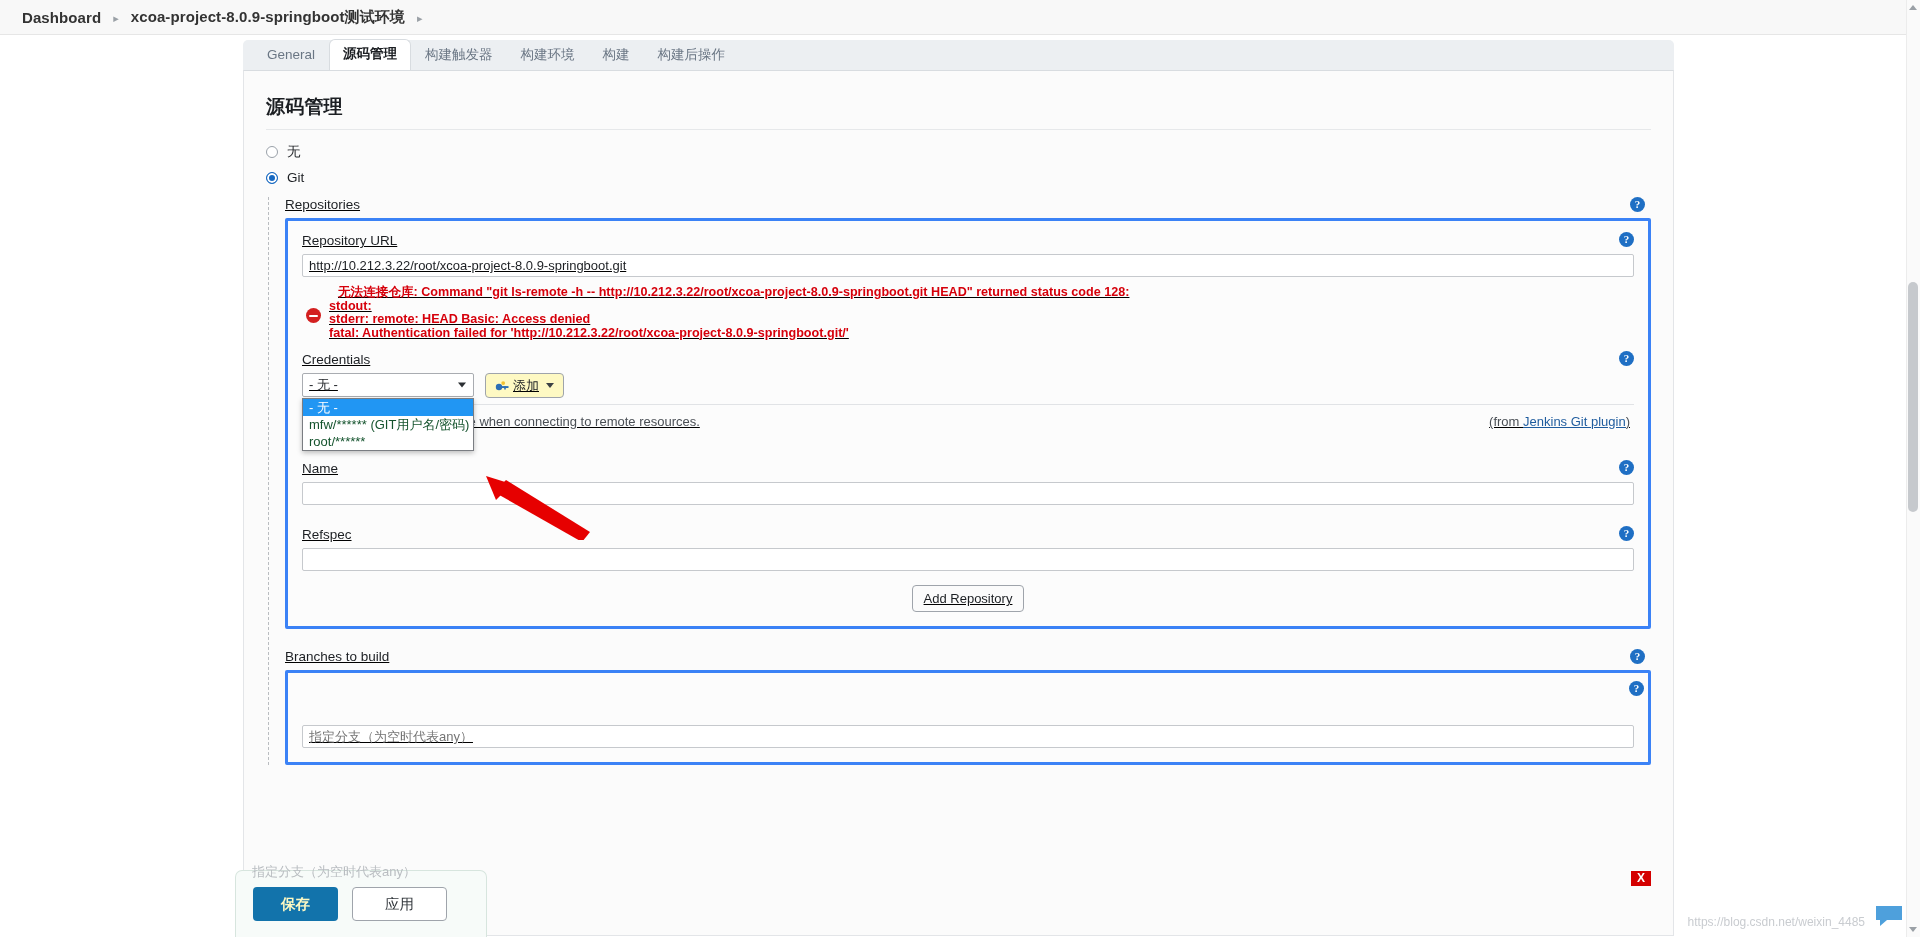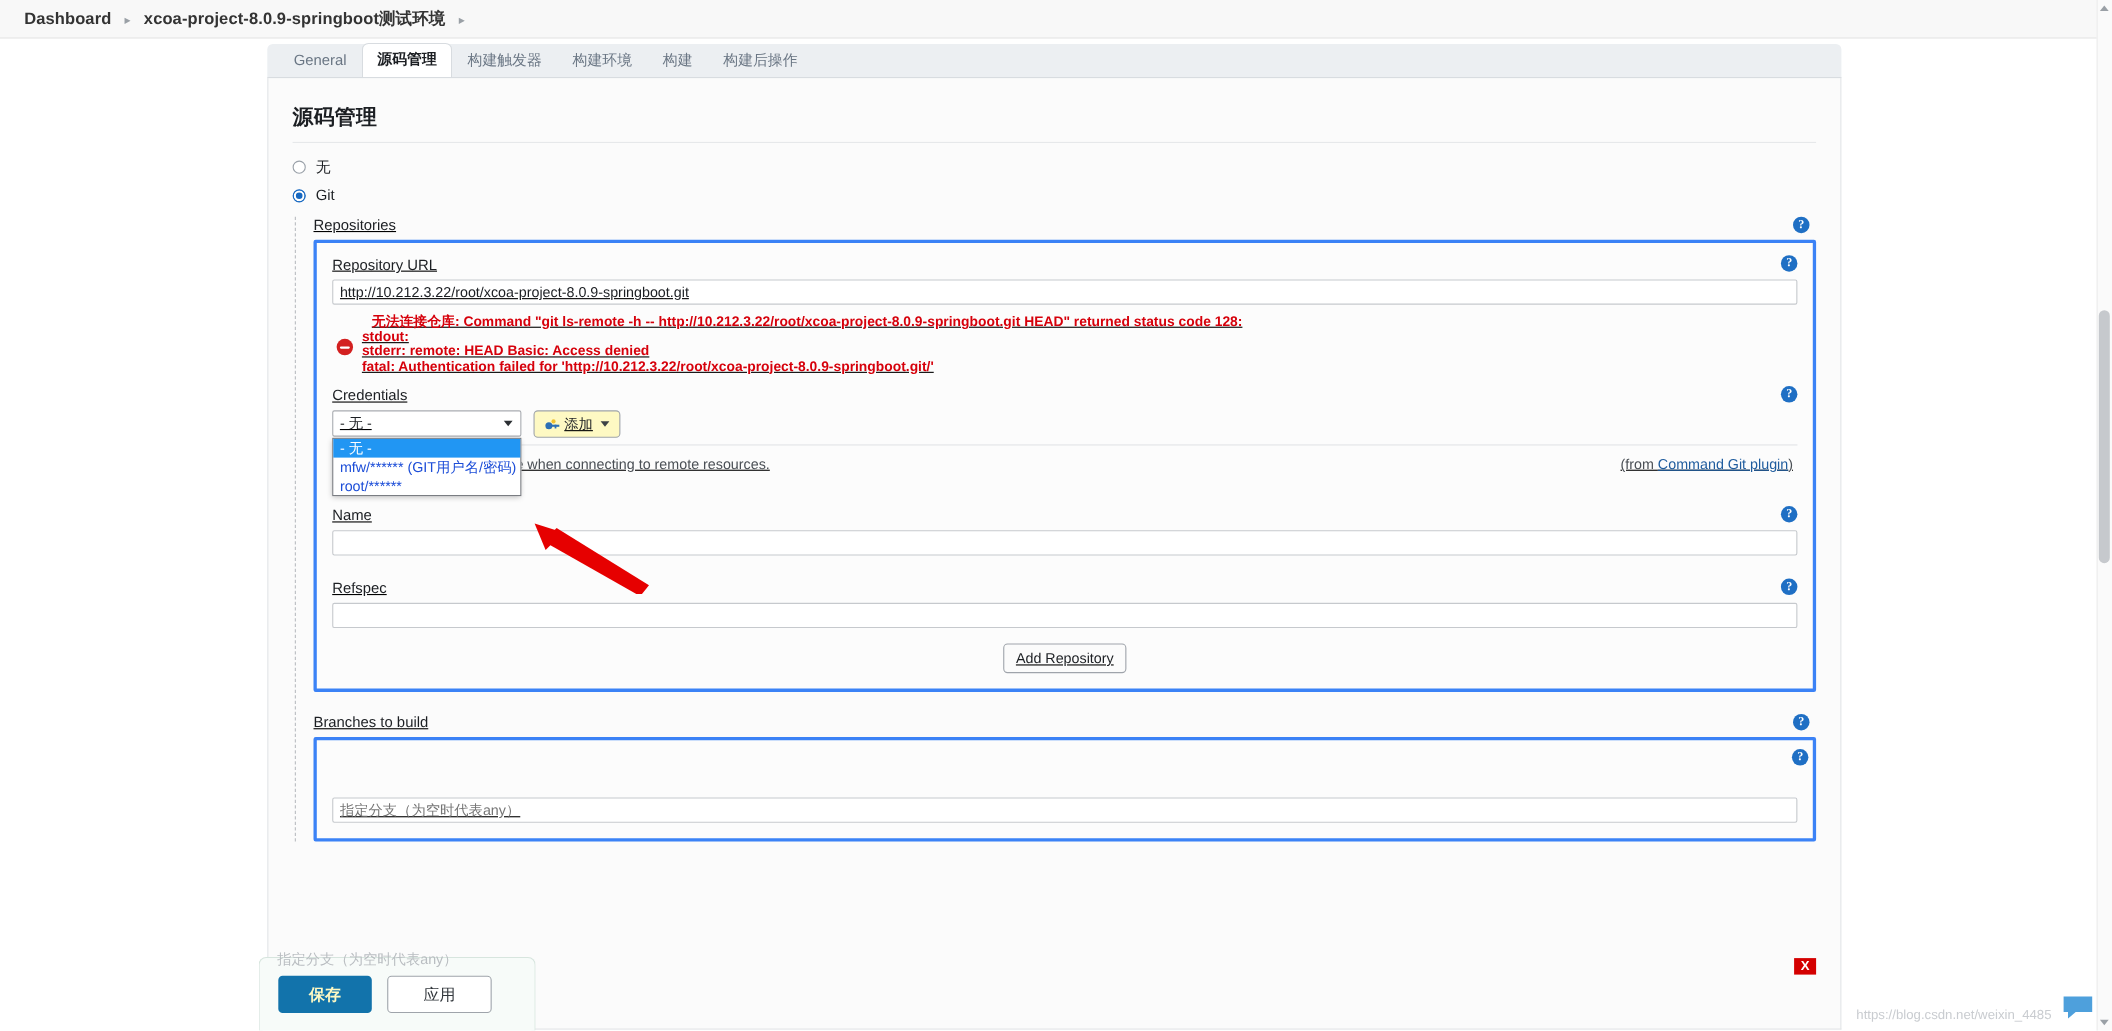--- a/index.html
+++ b/index.html
@@ -177,21 +177,21 @@
     left: 0; top: 25px;
     width: 172px;
     background: #fff;
     border: 1px solid #7a7d82;
     box-shadow: 0 2px 5px rgba(0,0,0,.25);
     z-index: 40;
     padding: 0;
   }
   .dd-item {
     font-size: 13px;
-    color: #1d4ed8;
+    color: #14532d;
     height: 17px; line-height: 17px;
     padding: 0 6px;
     white-space: nowrap;
     cursor: pointer;
   }
   .dd-item.selected { background: #2196f3; color: #fff; }
 
   .btn-add {
     height: 25px;
     border: 1px solid #9fa4ab;
@@ -447,21 +447,21 @@
                 </svg>
               </span>
               <span>添加</span>
               <span class="btn-caret"></span>
             </button>
           </div>
 
           <div class="help-line">
             <span>Specify the credentials to use when connecting to remote resources.</span>
             <span class="help-from">
-              <span>(from </span><a href="#">Command Git plugin</a><span>)</span>
+              <span>(from </span><a href="#">Jenkins Git plugin</a><span>)</span>
             </span>
           </div>
 
           <div style="position:relative; margin-top:22px;">
             <div class="field-label" style="margin-top:0;">Name</div>
             <span class="help-icon" style="right:0px; top:-1px;">?</span>
           </div>
           <input class="input" value="" style="">
 
           <div style="position:relative; margin-top:22px;">

